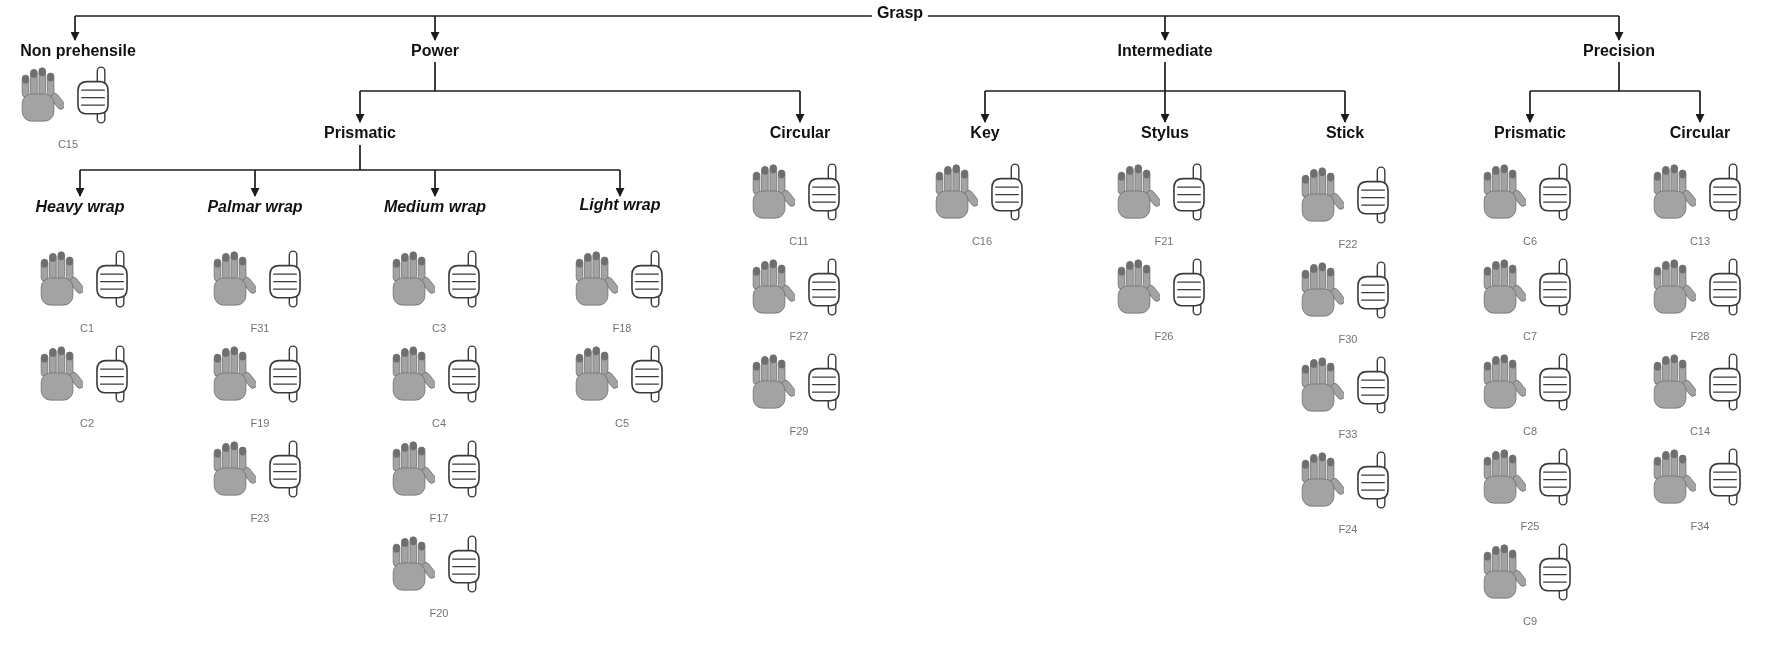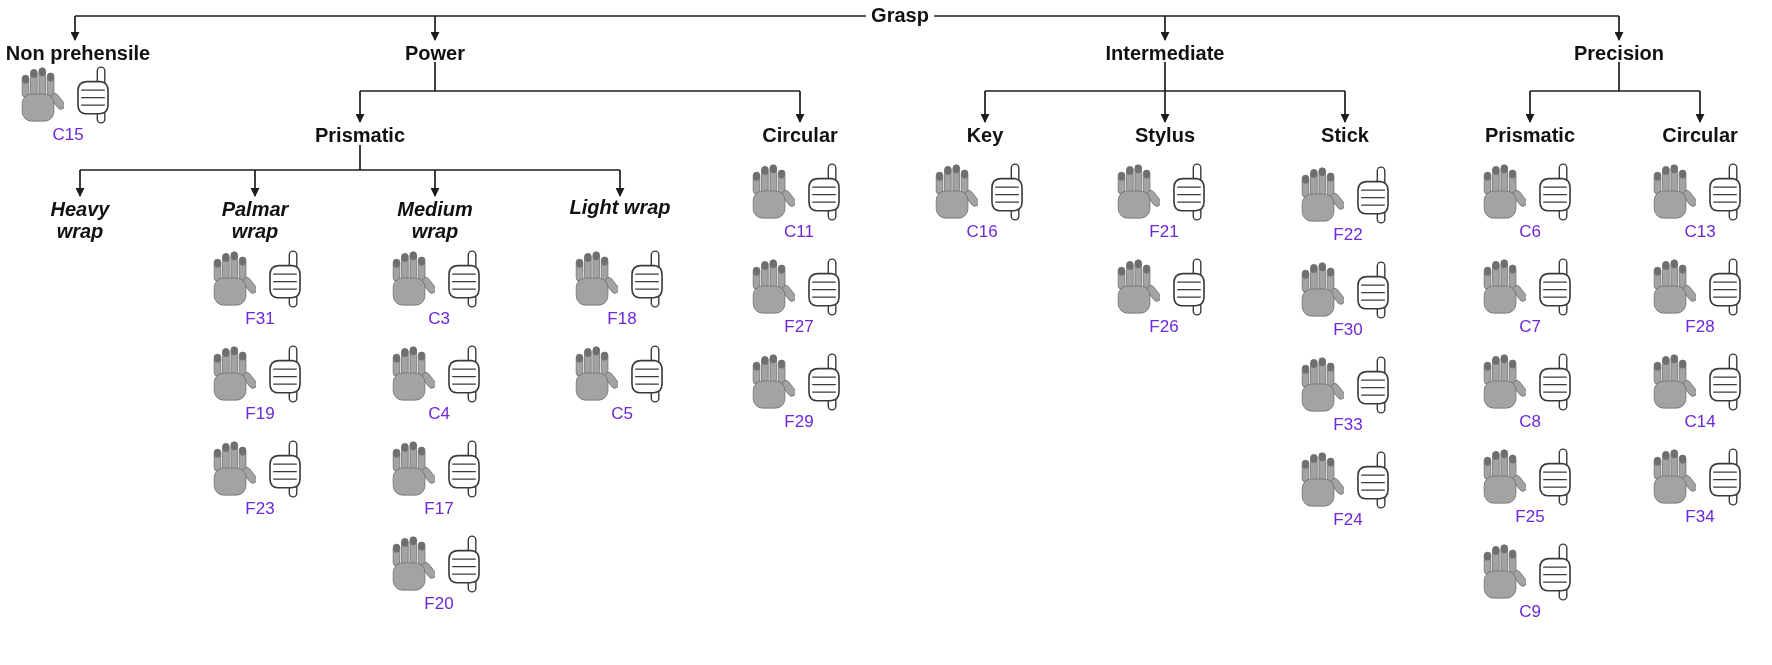--- a/index.html
+++ b/index.html
@@ -1,30 +1,30 @@
 <!DOCTYPE html>
 <html><head>
 <meta charset="utf-8">
 <style>
   * { margin:0; padding:0; box-sizing:border-box; }
   html,body { background:#ffffff; }
   body { font-family:"Liberation Sans", sans-serif; color:#111; }
   .stage { position:relative; width:1772px; height:665px; background:#fff; overflow:hidden; }
   .connectors { position:absolute; left:0; top:0; width:1772px; height:665px; pointer-events:none; }
   .tl { stroke:#1c1c1c; stroke-width:1.7; fill:none; }
-  .label { position:absolute; transform:translateX(-50%); font-weight:bold; font-size:20px;
+  .label { position:absolute; transform:translateX(-50%); font-weight:bold; font-size:16px;
            color:#111; white-space:nowrap; text-align:center; }
-  .label.root { background:#fff; padding:0 5px; font-size:20px; z-index:2; }
+  .label.root { background:#fff; padding:0 5px; font-size:16px; z-index:2; }
   .label.two-line { white-space:normal; width:106px; line-height:1.12;font-style:italic; }
   .col { position:absolute; width:124px; display:flex; flex-direction:column; align-items:center; }
   .item { height:95px; display:flex; flex-direction:column; align-items:center; justify-content:flex-start; }
   .icon-pair { display:flex; align-items:flex-end; gap:4px; }
   .ic { width:46px; height:58px; }
   .ic.sketch { width:50px; }
-  .code { font-size:17px; color:#6d28d9; margin-top:1px; }
+  .code { font-size:11px; color:#737373; margin-top:14px; }
 </style>
 </head>
 <body>
 
 <svg width="0" height="0" style="position:absolute" aria-hidden="true">
   <defs>
     <symbol id="hand-gray" viewBox="0 0 44 54">
       <g stroke="#6a6a6a" stroke-width="0.7" fill="#a3a3a3">
         <rect x="4" y="8" width="6.4" height="21" rx="3.2"></rect>
         <rect x="12" y="2.5" width="6.4" height="26" rx="3.2"></rect>
@@ -115,20 +115,45 @@
       <svg class="ic gray" viewBox="0 0 44 54">
         <use href="#hand-gray"></use>
       </svg>
       <svg class="ic sketch" viewBox="0 0 44 54">
         <use href="#hand-outline"></use>
       </svg>
     </span>
     <span class="code">C15</span>
   </div>
 </div>
+  <div class="col" style="left:25px;   top:250px">
+  <div class="item">
+    <span class="icon-pair">
+      <svg class="ic gray" viewBox="0 0 44 54">
+        <use href="#hand-gray"></use>
+      </svg>
+      <svg class="ic sketch" viewBox="0 0 44 54">
+        <use href="#hand-outline"></use>
+      </svg>
+    </span>
+    <span class="code">C1</span>
+  </div>
+
+  <div class="item">
+    <span class="icon-pair">
+      <svg class="ic gray" viewBox="0 0 44 54">
+        <use href="#hand-gray"></use>
+      </svg>
+      <svg class="ic sketch" viewBox="0 0 44 54">
+        <use href="#hand-outline"></use>
+      </svg>
+    </span>
+    <span class="code">C2</span>
+  </div>
+</div>
   <div class="col" style="left:198px;  top:250px">
   <div class="item">
     <span class="icon-pair">
       <svg class="ic gray" viewBox="0 0 44 54">
         <use href="#hand-gray"></use>
       </svg>
       <svg class="ic sketch" viewBox="0 0 44 54">
         <use href="#hand-outline"></use>
       </svg>
     </span>

